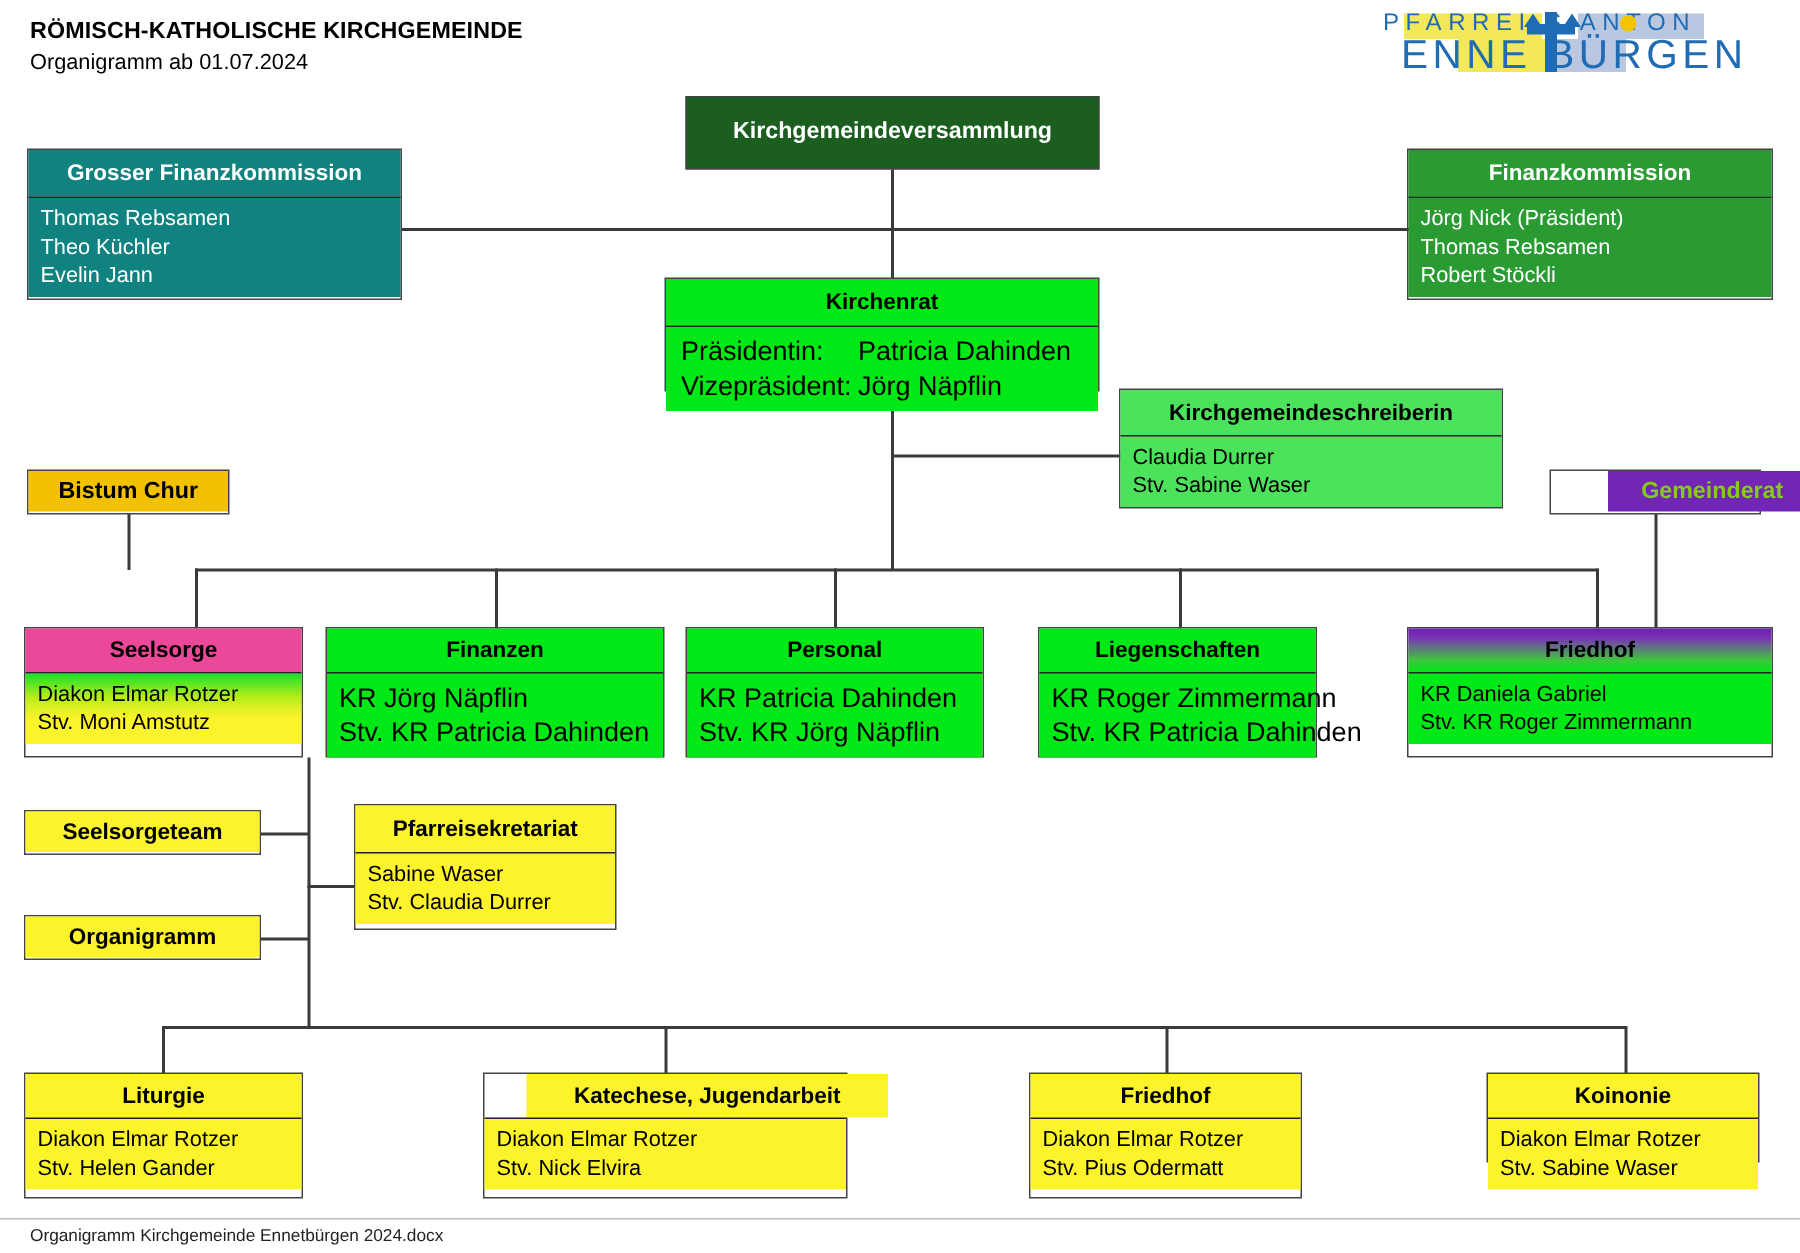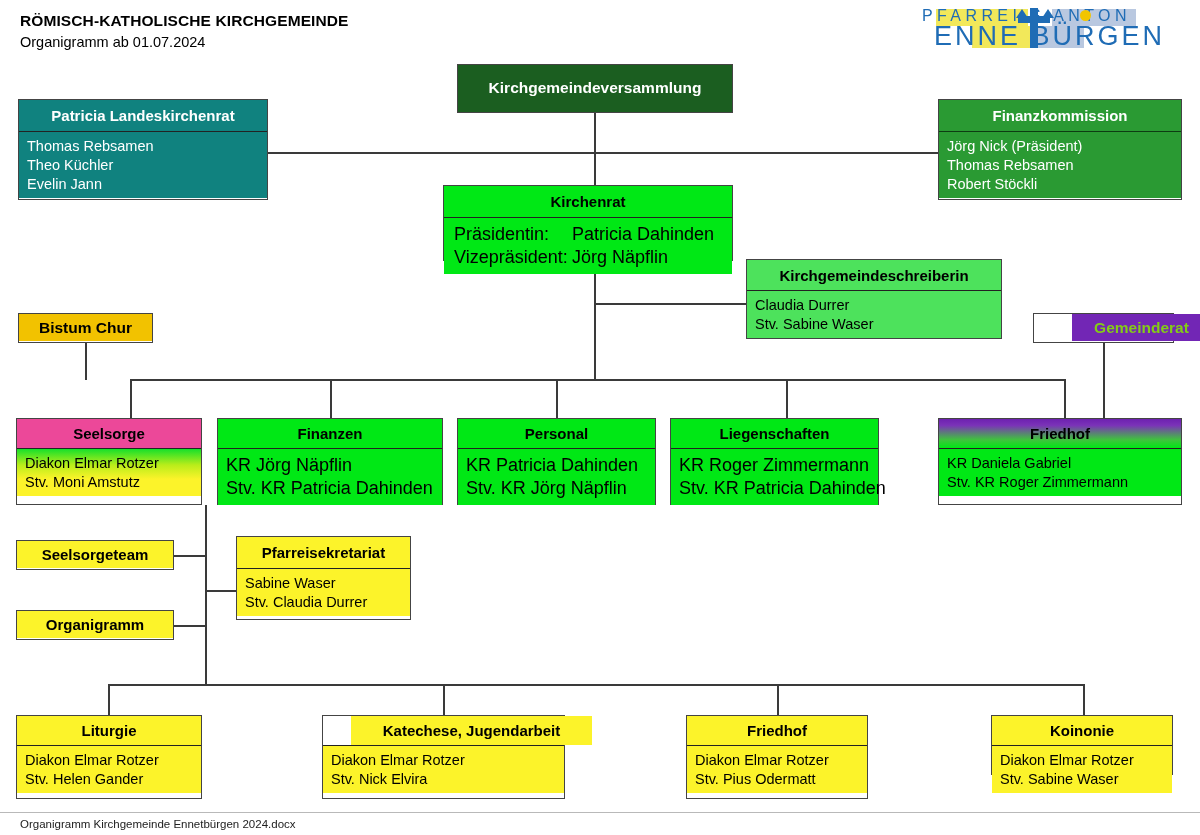--- a/index.html
+++ b/index.html
@@ -147,21 +147,21 @@
   <div class="ln lnv" style="left:108px;top:684px;height:33px;"></div>
   <div class="ln lnv" style="left:443px;top:684px;height:33px;"></div>
   <div class="ln lnv" style="left:777px;top:684px;height:33px;"></div>
   <div class="ln lnv" style="left:1083px;top:684px;height:33px;"></div>
 
   <div class="node dgreen" style="left:457px;top:64px;width:276px;height:49px;">
     <div class="nhead" style="height:46px;">Kirchgemeindeversammlung</div>
   </div>
 
   <div class="node teal" style="left:18px;top:99px;width:250px;height:101px;">
-    <div class="nhead" style="height:31px;">Patricia Landeskirchenrat</div>
+    <div class="nhead" style="height:31px;">Grosser Finanzkommission</div>
     <div class="nbody">
       <div>Thomas Rebsamen</div>
       <div>Theo Küchler</div>
       <div>Evelin Jann</div>
     </div>
   </div>
 
   <div class="node mgreen" style="left:938px;top:99px;width:244px;height:101px;">
     <div class="nhead" style="height:31px;">Finanzkommission</div>
     <div class="nbody">
@@ -218,21 +218,21 @@
   </div>
 
   <div class="node bgreen" style="left:457px;top:418px;width:199px;height:87px;">
     <div class="nhead" style="height:29px;">Personal</div>
     <div class="nbody">
       <div>KR Patricia Dahinden</div>
       <div>Stv. KR Jörg Näpflin</div>
     </div>
   </div>
 
-  <div class="node bgreen" style="left:670px;top:418px;width:209px;height:87px;">
+  <div class="node bgreen" style="left:692px;top:418px;width:186px;height:87px;">
     <div class="nhead" style="height:29px;">Liegenschaften</div>
     <div class="nbody">
       <div>KR Roger Zimmermann</div>
       <div>Stv. KR Patricia Dahinden</div>
     </div>
   </div>
 
   <div class="node fried" style="left:938px;top:418px;width:244px;height:87px;">
     <div class="nhead" style="height:29px;">Friedhof</div>
     <div class="nbody">

